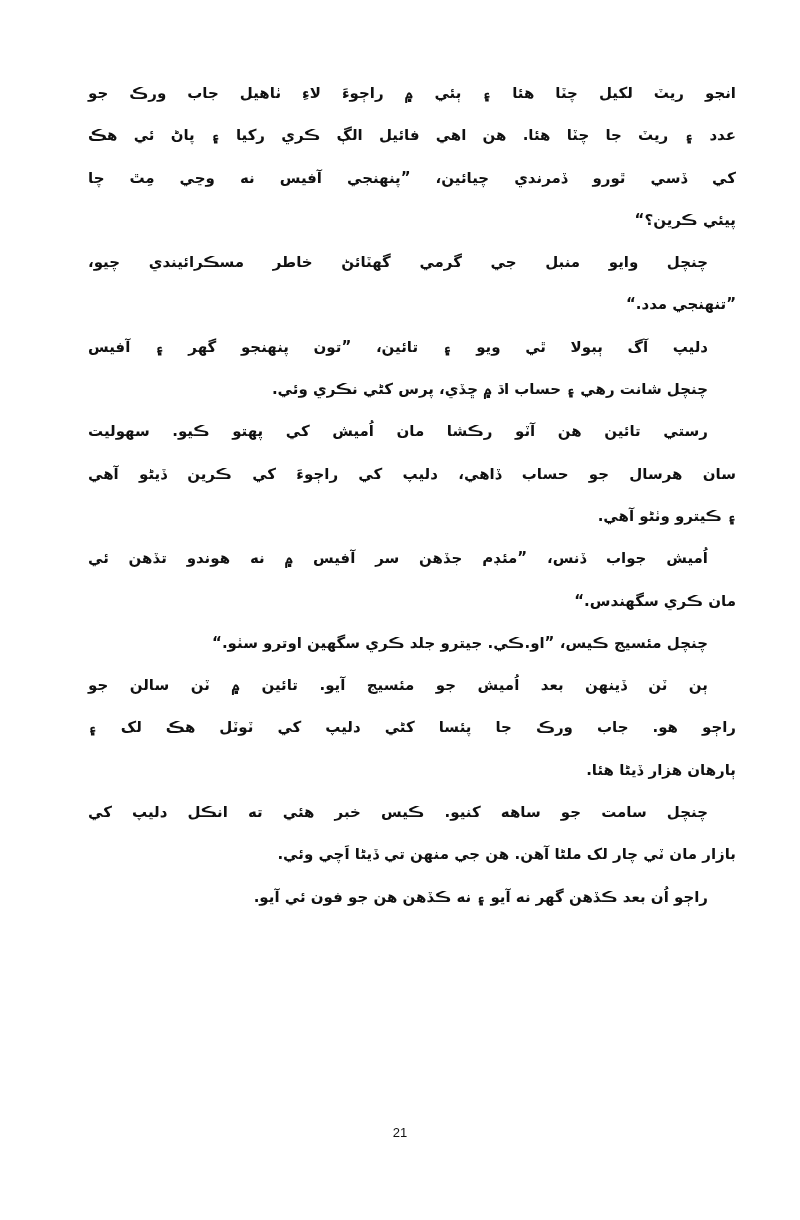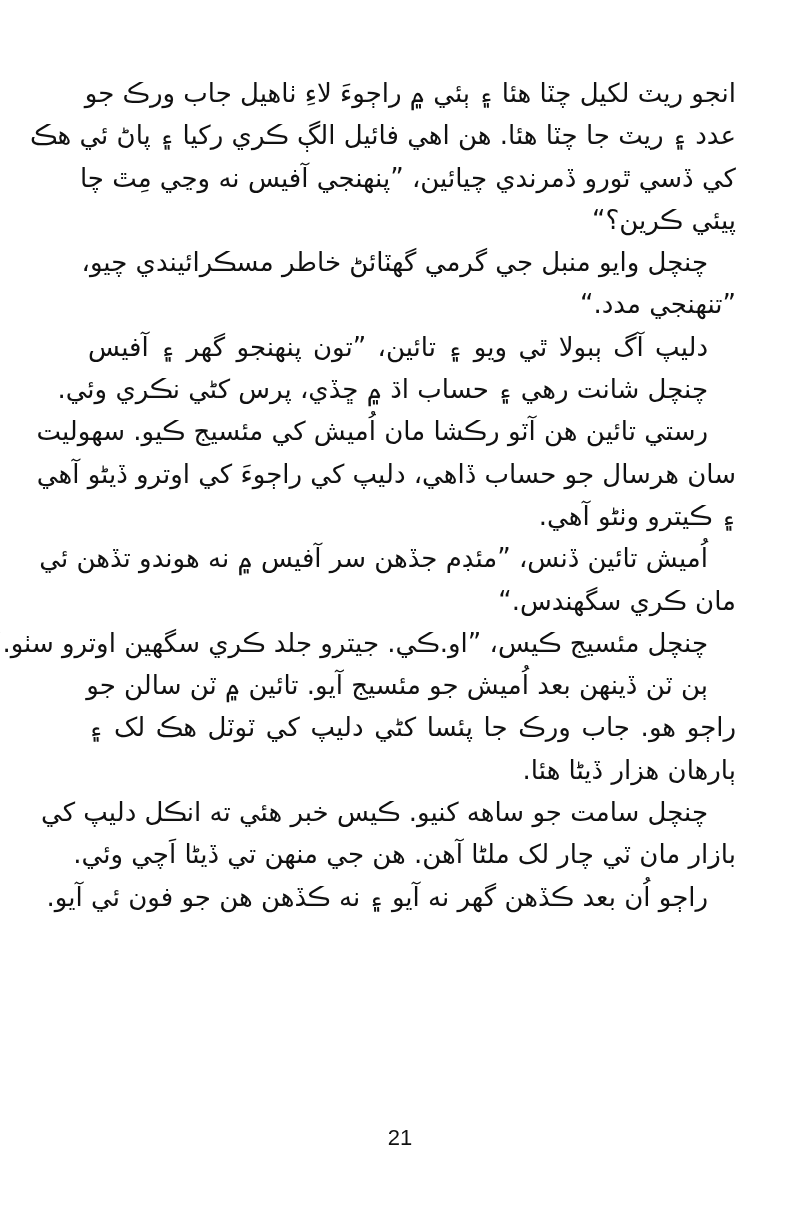--- a/index.html
+++ b/index.html
@@ -18,61 +18,61 @@
     .page {
       position: absolute;
       left: 88px;
       top: 72px;
       width: 648px;
       direction: rtl;
     }
     .line {
       height: 42.3px;
       line-height: 42.3px;
-      font-size: 26px;
-      font-weight: normal;
+      font-size: 15px;
+      font-weight: bold;
       white-space: nowrap;
       text-align: justify;
       text-align-last: justify;
       letter-spacing: 0;
     }
     .line.indent {
       padding-right: 28px;
     }
     .line.last {
       text-align-last: right;
     }
     .page-number {
       position: absolute;
       left: 0;
       width: 800px;
       top: 1125px;
       text-align: center;
       font-family: "Liberation Sans", sans-serif;
-      font-size: 22px;
+      font-size: 13px;
       color: #111111;
       direction: ltr;
     }
   </style>
 </head>
 <body>
 
 <div class="page">
   <div class="line">انجو ريٽ لکيل چٽا هئا ۽ ٻئي ۾ راڄوءَ لاءِ ٺاهيل جاب ورڪ جو</div>
   <div class="line">عدد ۽ ريٽ جا چٽا هئا. هن اهي فائيل الڳ ڪري رکيا ۽ پاڻ ئي هڪ</div>
   <div class="line">کي ڏسي ٿورو ڏمرندي چيائين، ”پنهنجي آفيس نه وڃي مِٿ چا</div>
   <div class="line last">پيئي ڪرين؟“</div>
   <div class="line indent">چنچل وايو منبل جي گرمي گهٽائڻ خاطر مسڪرائيندي چيو،</div>
   <div class="line last">”تنهنجي مدد.“</div>
   <div class="line indent">دليپ آگ ٻبولا ٿي ويو ۽ تائين، ”تون پنهنجو گهر ۽ آفيس</div>
   <div class="line indent last">چنچل شانت رهي ۽ حساب اڌ ۾ ڇڏي، پرس کڻي نڪري وئي.</div>
-  <div class="line indent">رستي تائين هن آٽو رڪشا مان اُميش کي مئسيج ڪيو. سهوليت</div>
-  <div class="line">سان هرسال جو حساب ڏاهي، دليپ کي راڄوءَ کي اوترو ڏيڻو آهي</div>
+  <div class="line indent">رستي تائين هن آٽو رڪشا مان اُميش کي پهتو ڪيو. سهوليت</div>
+  <div class="line">سان هرسال جو حساب ڏاهي، دليپ کي راڄوءَ کي ڪرين ڏيڻو آهي</div>
   <div class="line last">۽ ڪيترو وٺڻو آهي.</div>
-  <div class="line indent">اُميش تائين ڏنس، ”مئڊم جڏهن سر آفيس ۾ نه هوندو تڏهن ئي</div>
+  <div class="line indent">اُميش جواب ڏنس، ”مئڊم جڏهن سر آفيس ۾ نه هوندو تڏهن ئي</div>
   <div class="line last">مان ڪري سگهندس.“</div>
   <div class="line indent last">چنچل مئسيج ڪيس، ”او.ڪي. جيترو جلد ڪري سگهين اوترو سٺو.“</div>
   <div class="line indent">ٻن ٽن ڏينهن بعد اُميش جو مئسيج آيو. تائين ۾ ٽن سالن جو</div>
   <div class="line">راڄو هو. جاب ورڪ جا پئسا کڻي دليپ کي ٽوٽل هڪ لک ۽</div>
   <div class="line last">ٻارهان هزار ڏيڻا هئا.</div>
   <div class="line indent">چنچل سامت جو ساهه کنيو. ڪيس خبر هئي ته انڪل دليپ کي</div>
   <div class="line last">بازار مان ٽي چار لک ملڻا آهن. هن جي منهن تي ڏيڻا اَچي وئي.</div>
   <div class="line indent last">راڄو اُن بعد ڪڏهن گهر نه آيو ۽ نه ڪڏهن هن جو فون ئي آيو.</div>
 </div>
 

